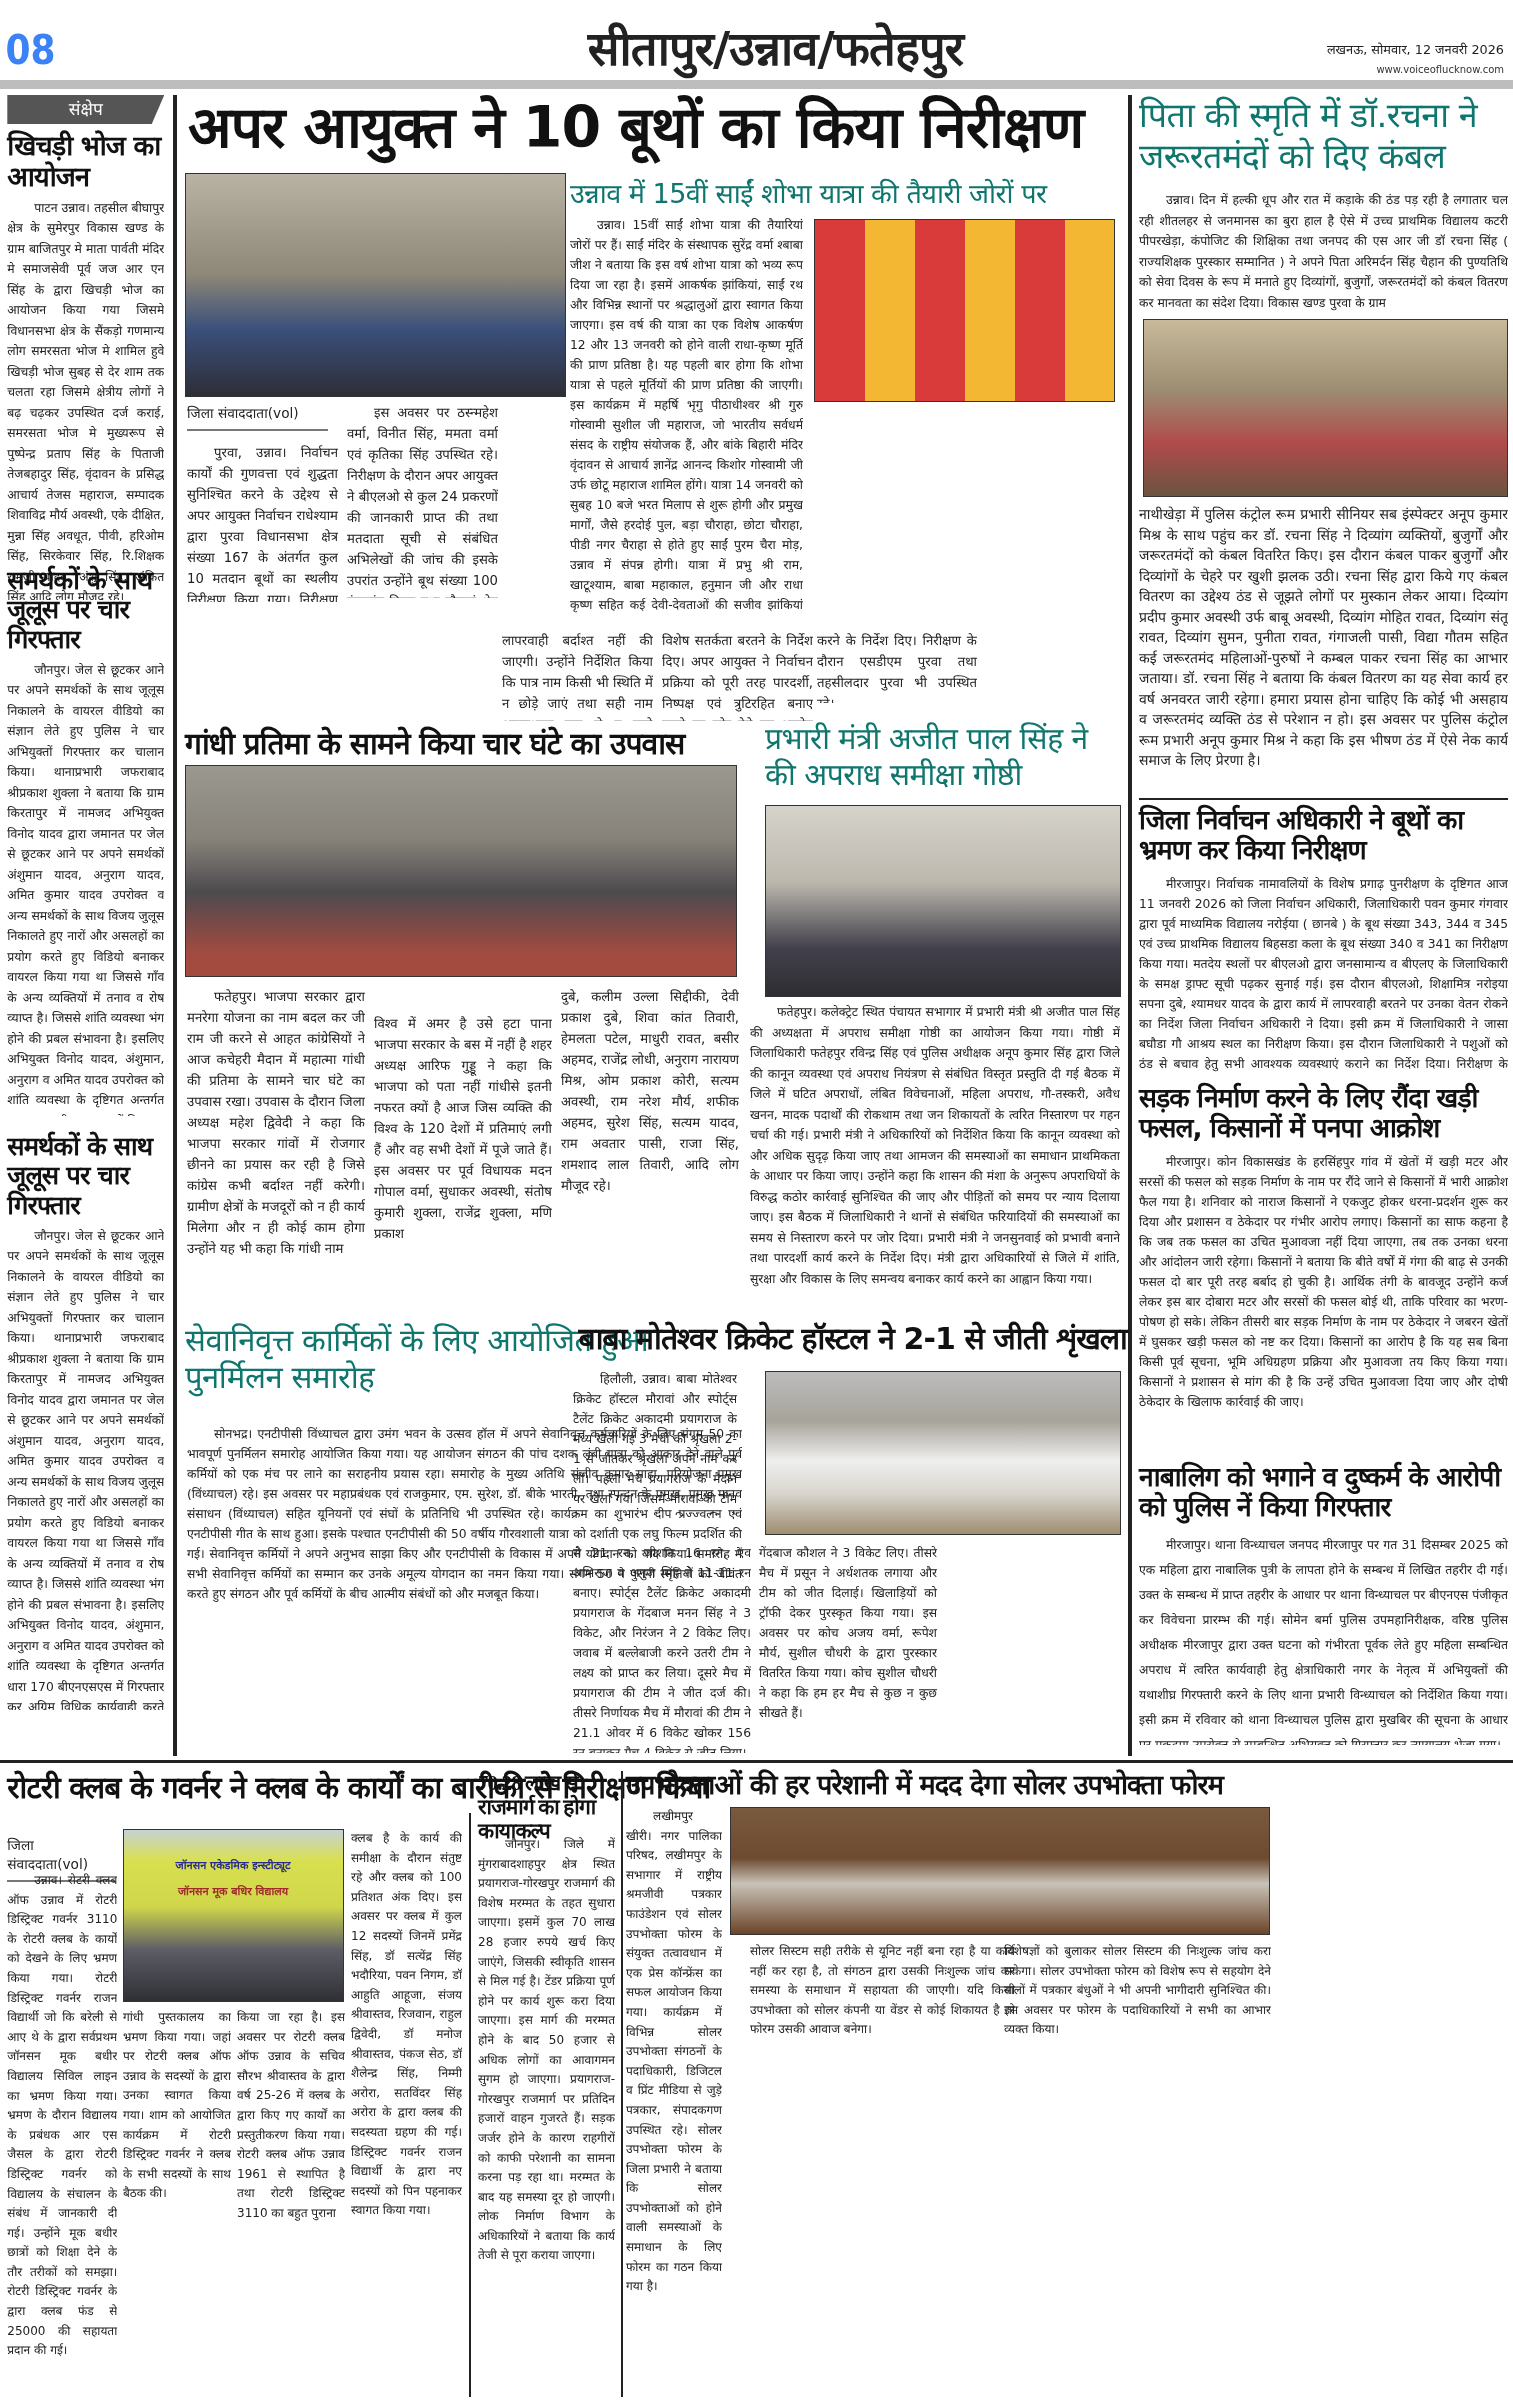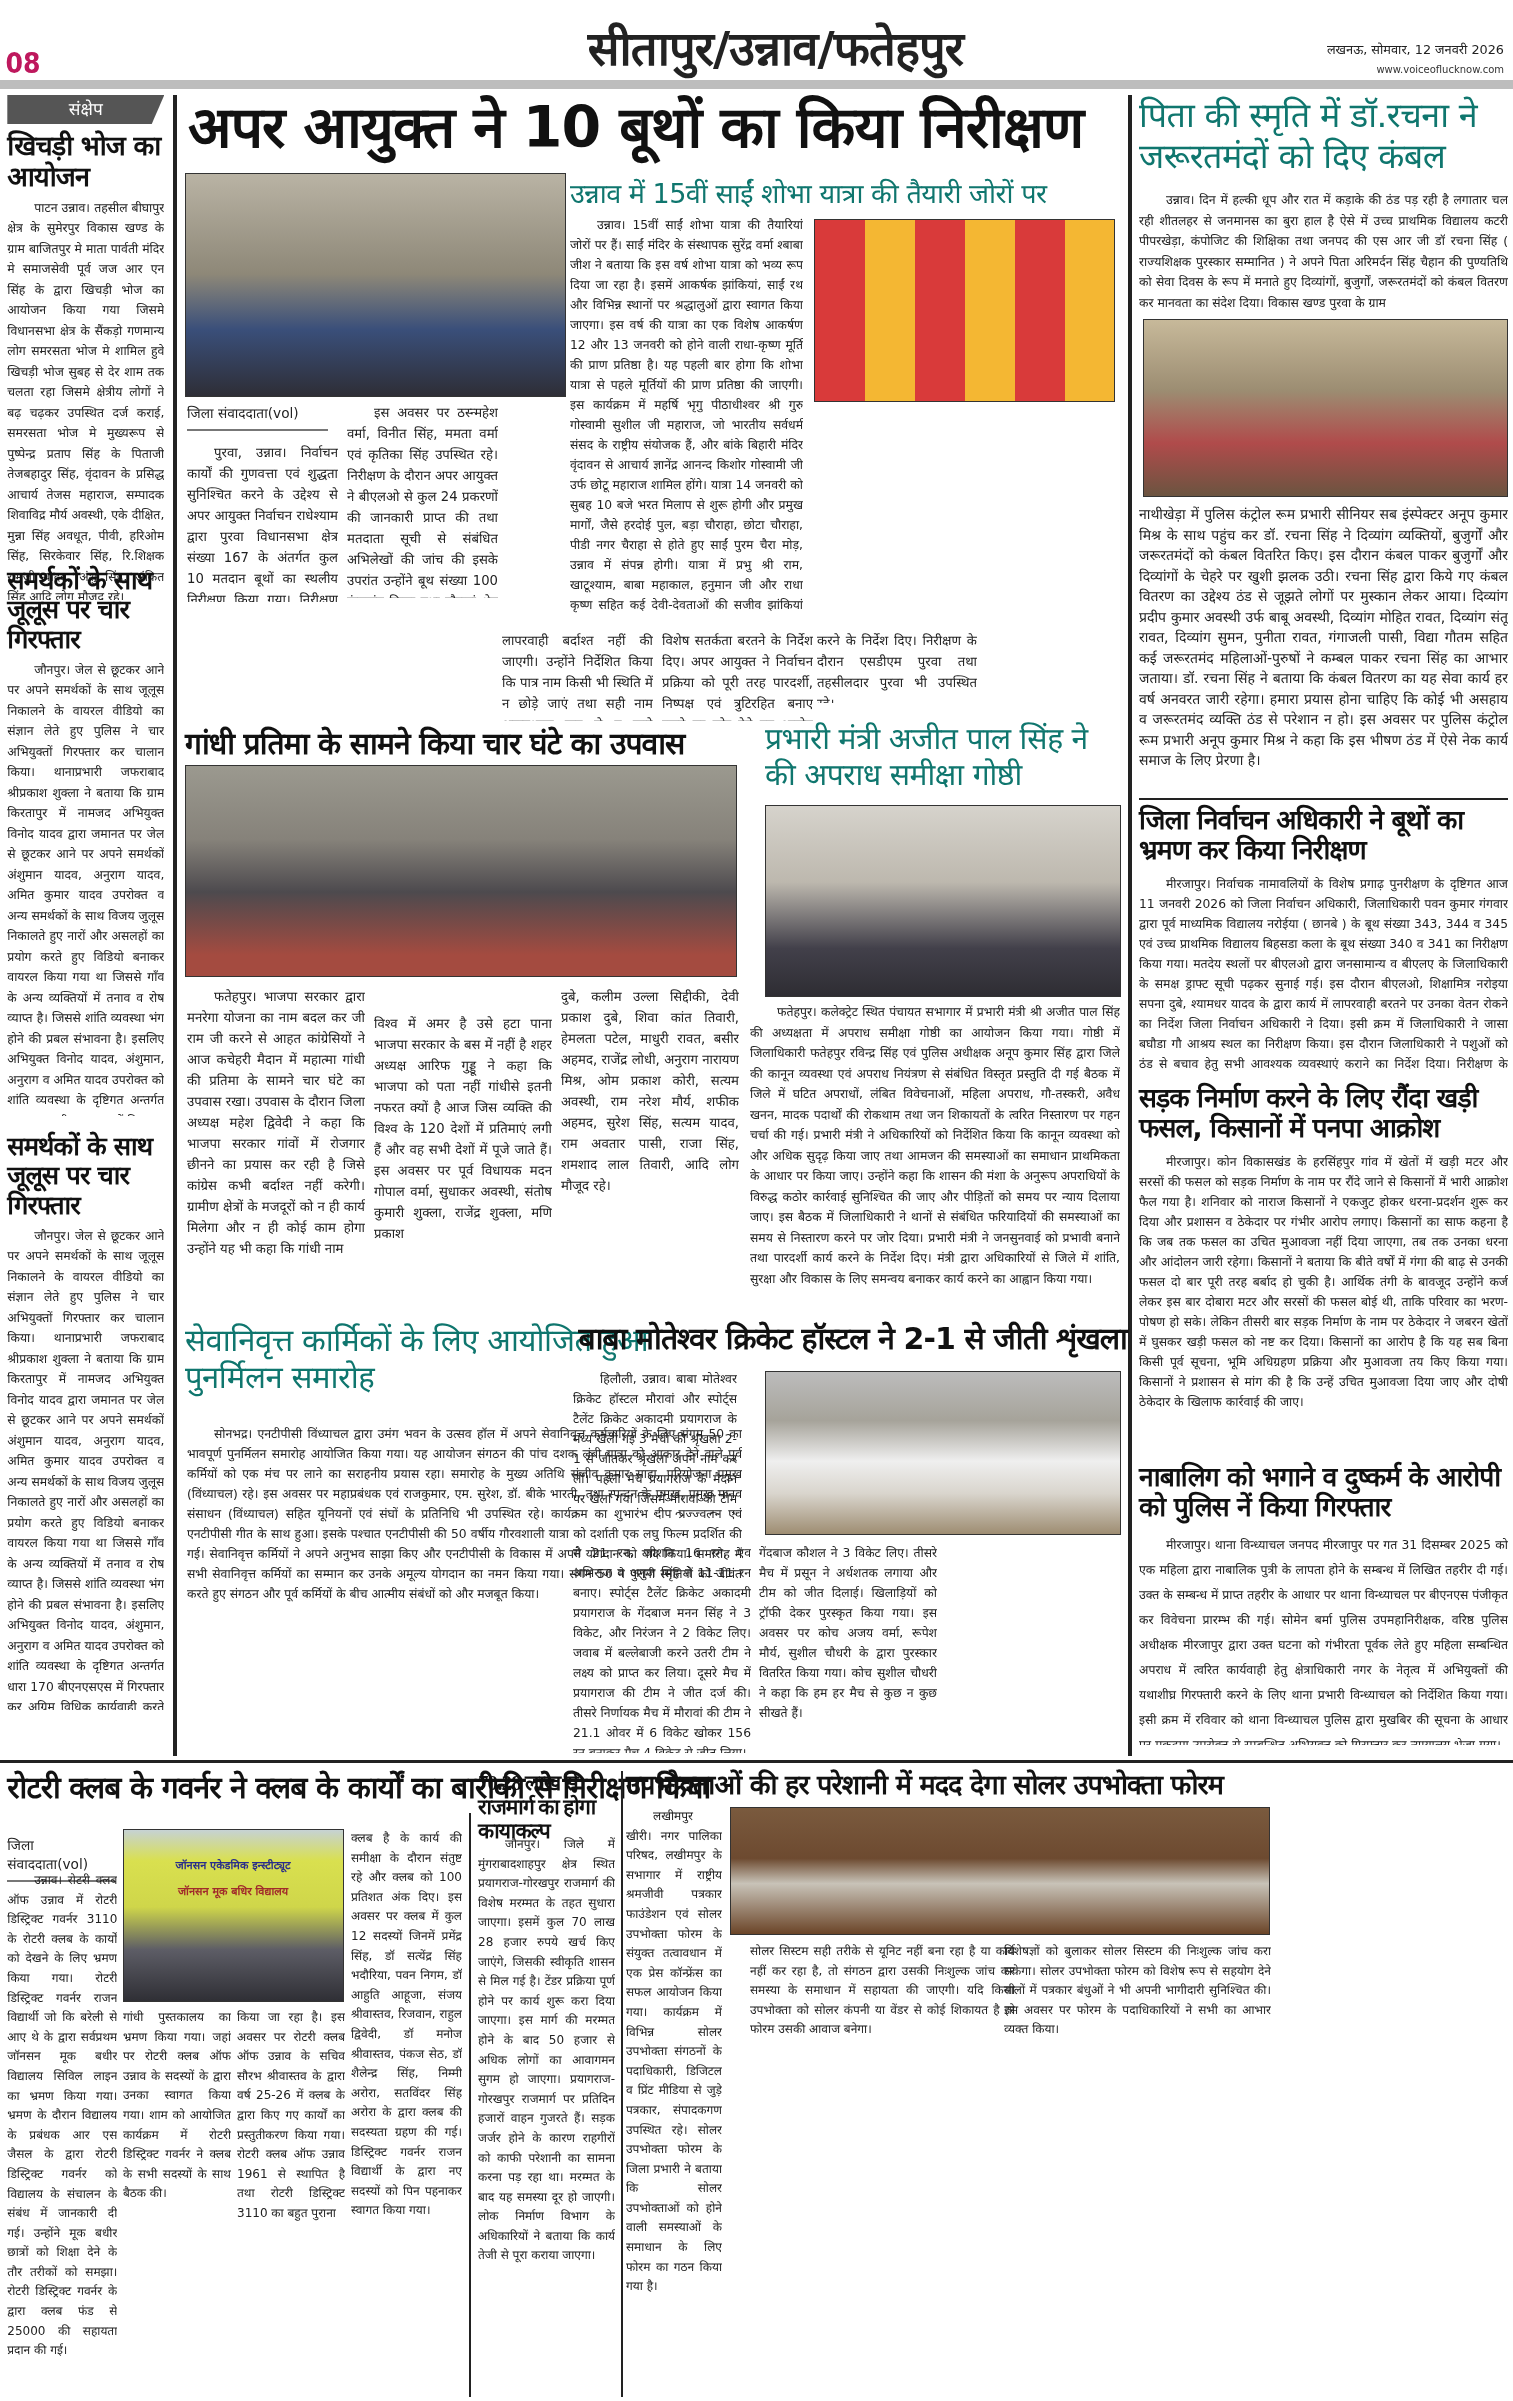--- a/index.html
+++ b/index.html
@@ -1,19 +1,19 @@
 <!DOCTYPE html>
 <html style="font-size:14.6px"><head>
 <meta charset="utf-8">
 <style>
   * { box-sizing: border-box; margin: 0; padding: 0; }
   body { width: 1513px; height: 2401px; background: #fff; color: #1a1a1a; font-family: "DejaVu Sans", sans-serif; overflow: hidden; position: relative; }
   .abs { position: absolute; }
   .masthead { left: 0; top: 0; width: 1513px; height: 84px; }
-  .pagenum { left: 5.5px; top: 27px; font-size: 28px; font-weight: bold; color: #be185d; font-family: "DejaVu Sans Condensed", "DejaVu Sans", sans-serif; margin-top: 20px; }
+  .pagenum { left: 5.5px; top: 27px; font-size: 40px; font-weight: bold; color: #3b82f6; font-family: "DejaVu Sans Condensed", "DejaVu Sans", sans-serif; }
   .brand { left: 60px; top: 22px; font-size: 42px; font-weight: bold; color: #111; letter-spacing: -0.9px; }
   .brand .mid { color: #777; }
   .section { left: 511px; top: 14.6px; width: 529px; text-align: center; font-size: 47px; font-weight: bold; color: #222; letter-spacing: -0.9px; }
   .dateline { right: 9px; top: 40px; font-size: 12.8px; color: #222; text-align: right; }
   .site { right: 9px; top: 64px; font-size: 10px; color: #333; }
   .greybar { left: 0; top: 80px; width: 1513px; height: 9px; background: #bdbdbd; }
   .vrule { width: 3.7px; background: #222; }
   .hrule { height: 1.8px; background: #222; }
   .photo { background: #a16207; border: 1.8px solid #333; overflow: hidden; }
   .photo .ph { width: 100%; height: 100%; }

